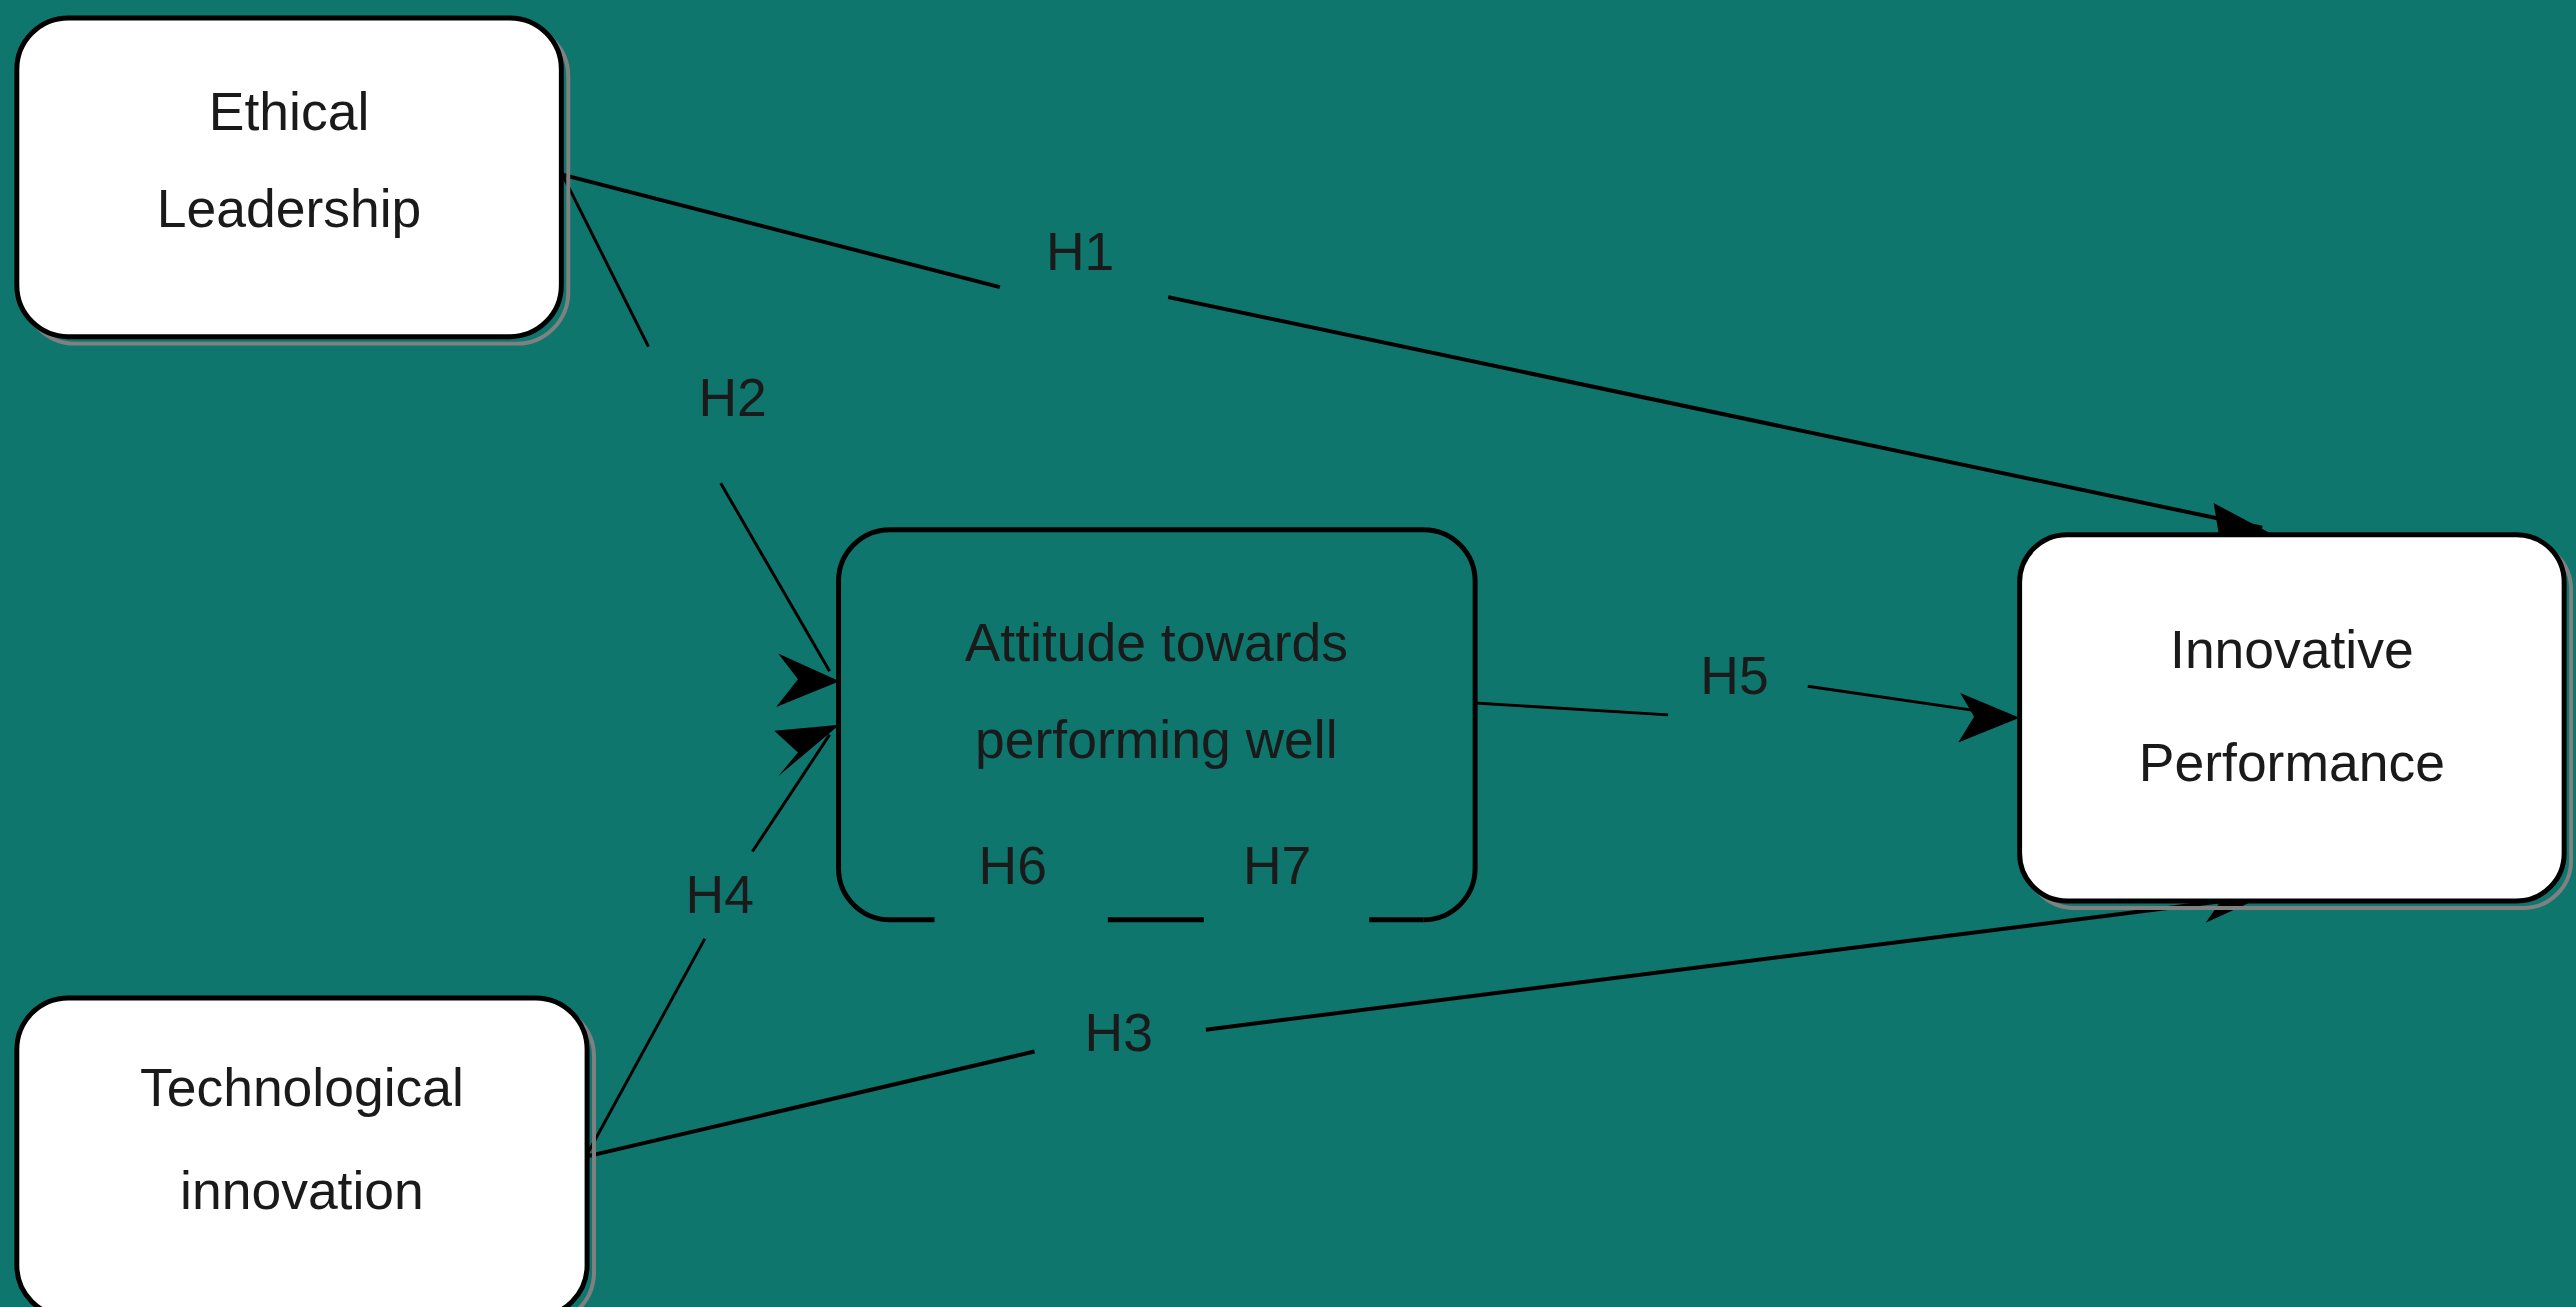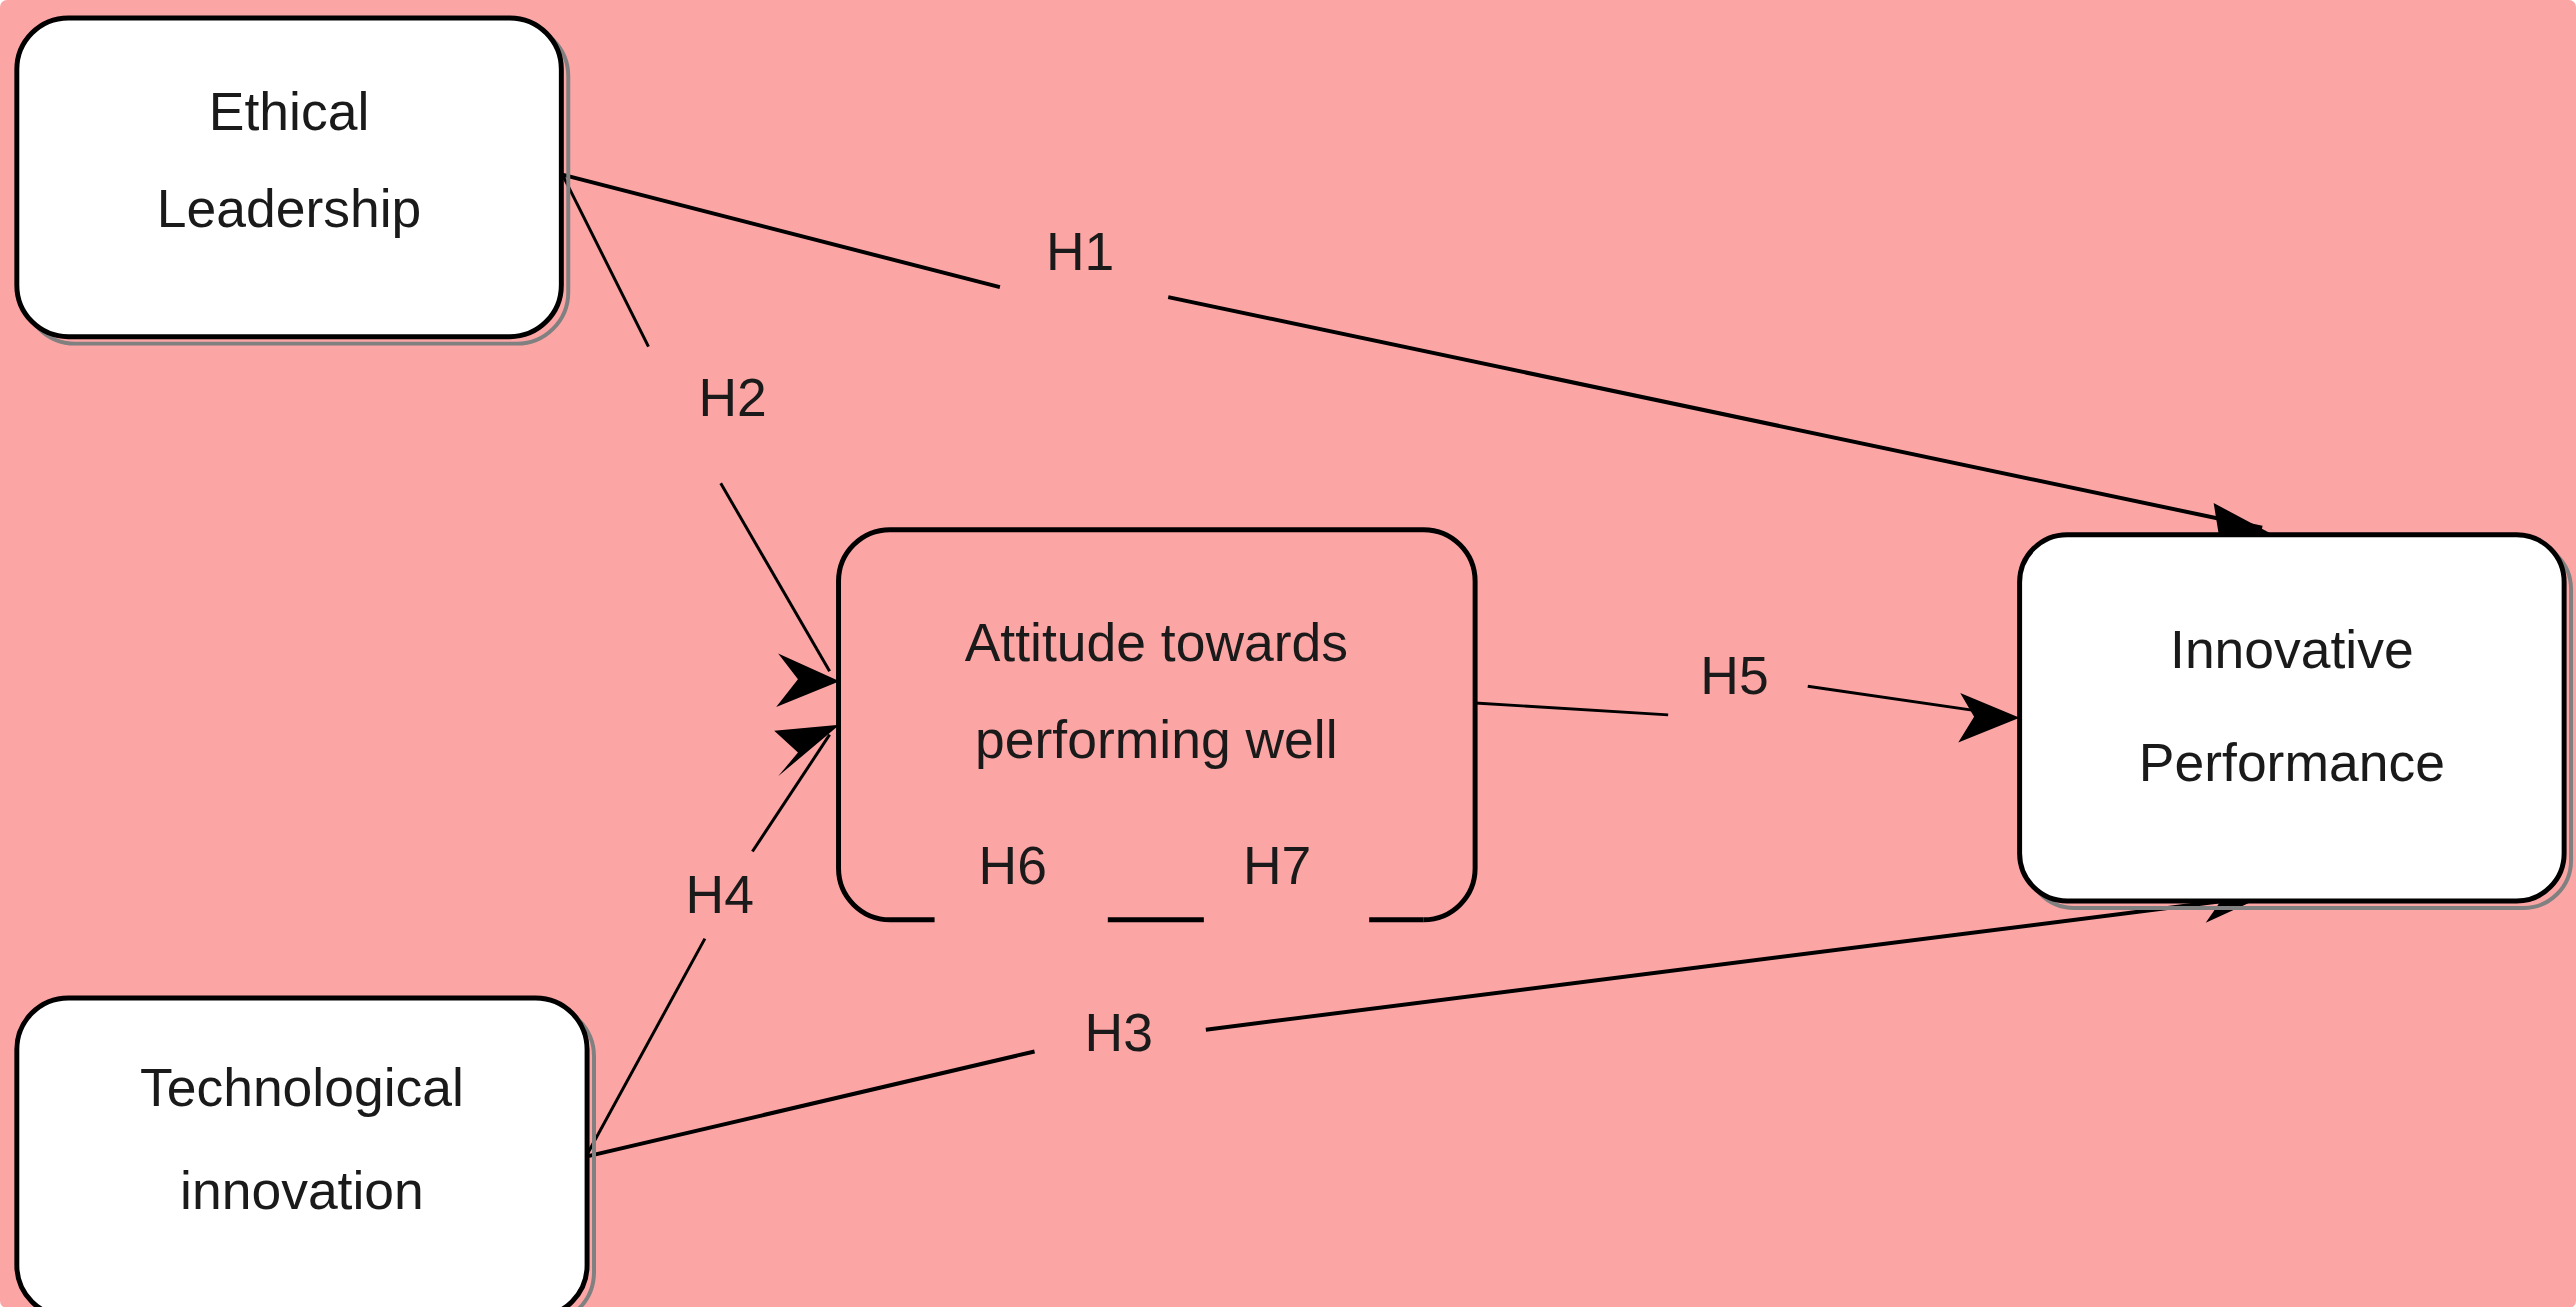--- a/index.html
+++ b/index.html
@@ -7,23 +7,22 @@
     padding: 0;
     background: #ffffff;
   }
   body {
     font-family: "Liberation Sans", sans-serif;
   }
   #canvas {
     position: relative;
     width: 2576px;
     height: 1308px;
-    background: #fca5a5;
+    background: #0f766e;
     overflow: hidden;
-    border-radius: 7px;
   }
   #model-svg {
     position: absolute;
     top: 0;
     left: 0;
     width: 2576px;
     height: 1308px;
   }
   .node-rect {
     fill: #ffffff;

